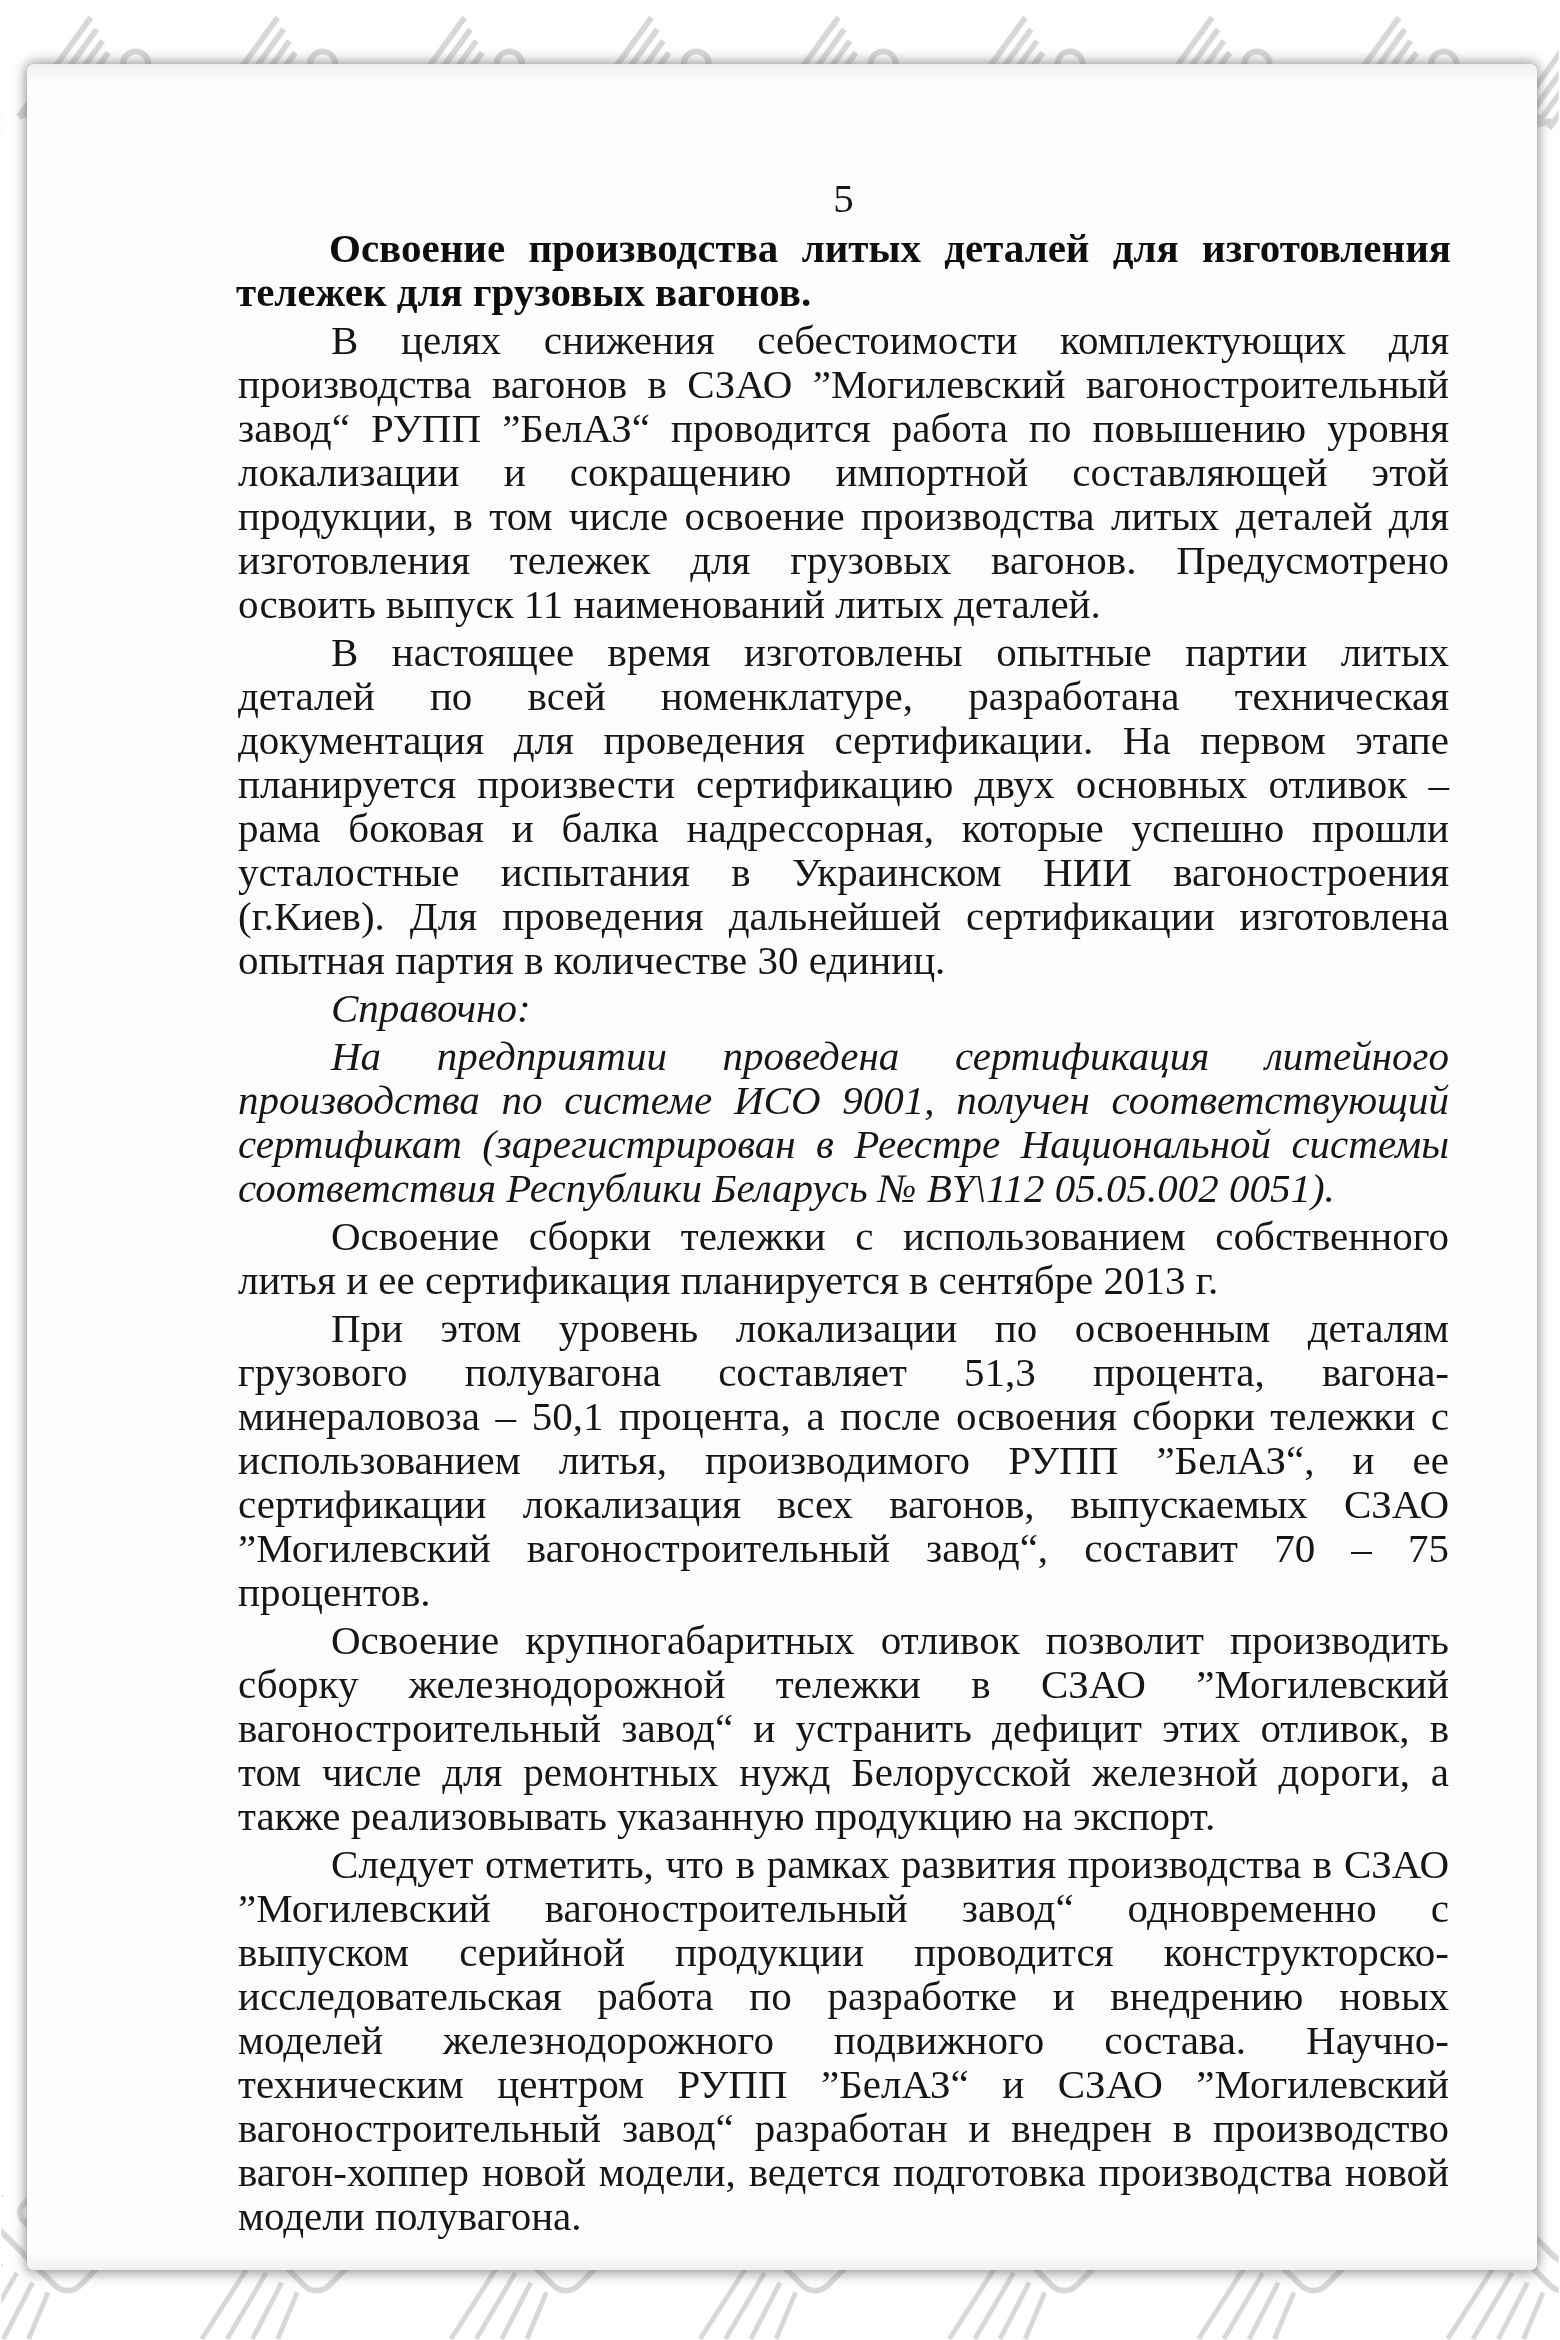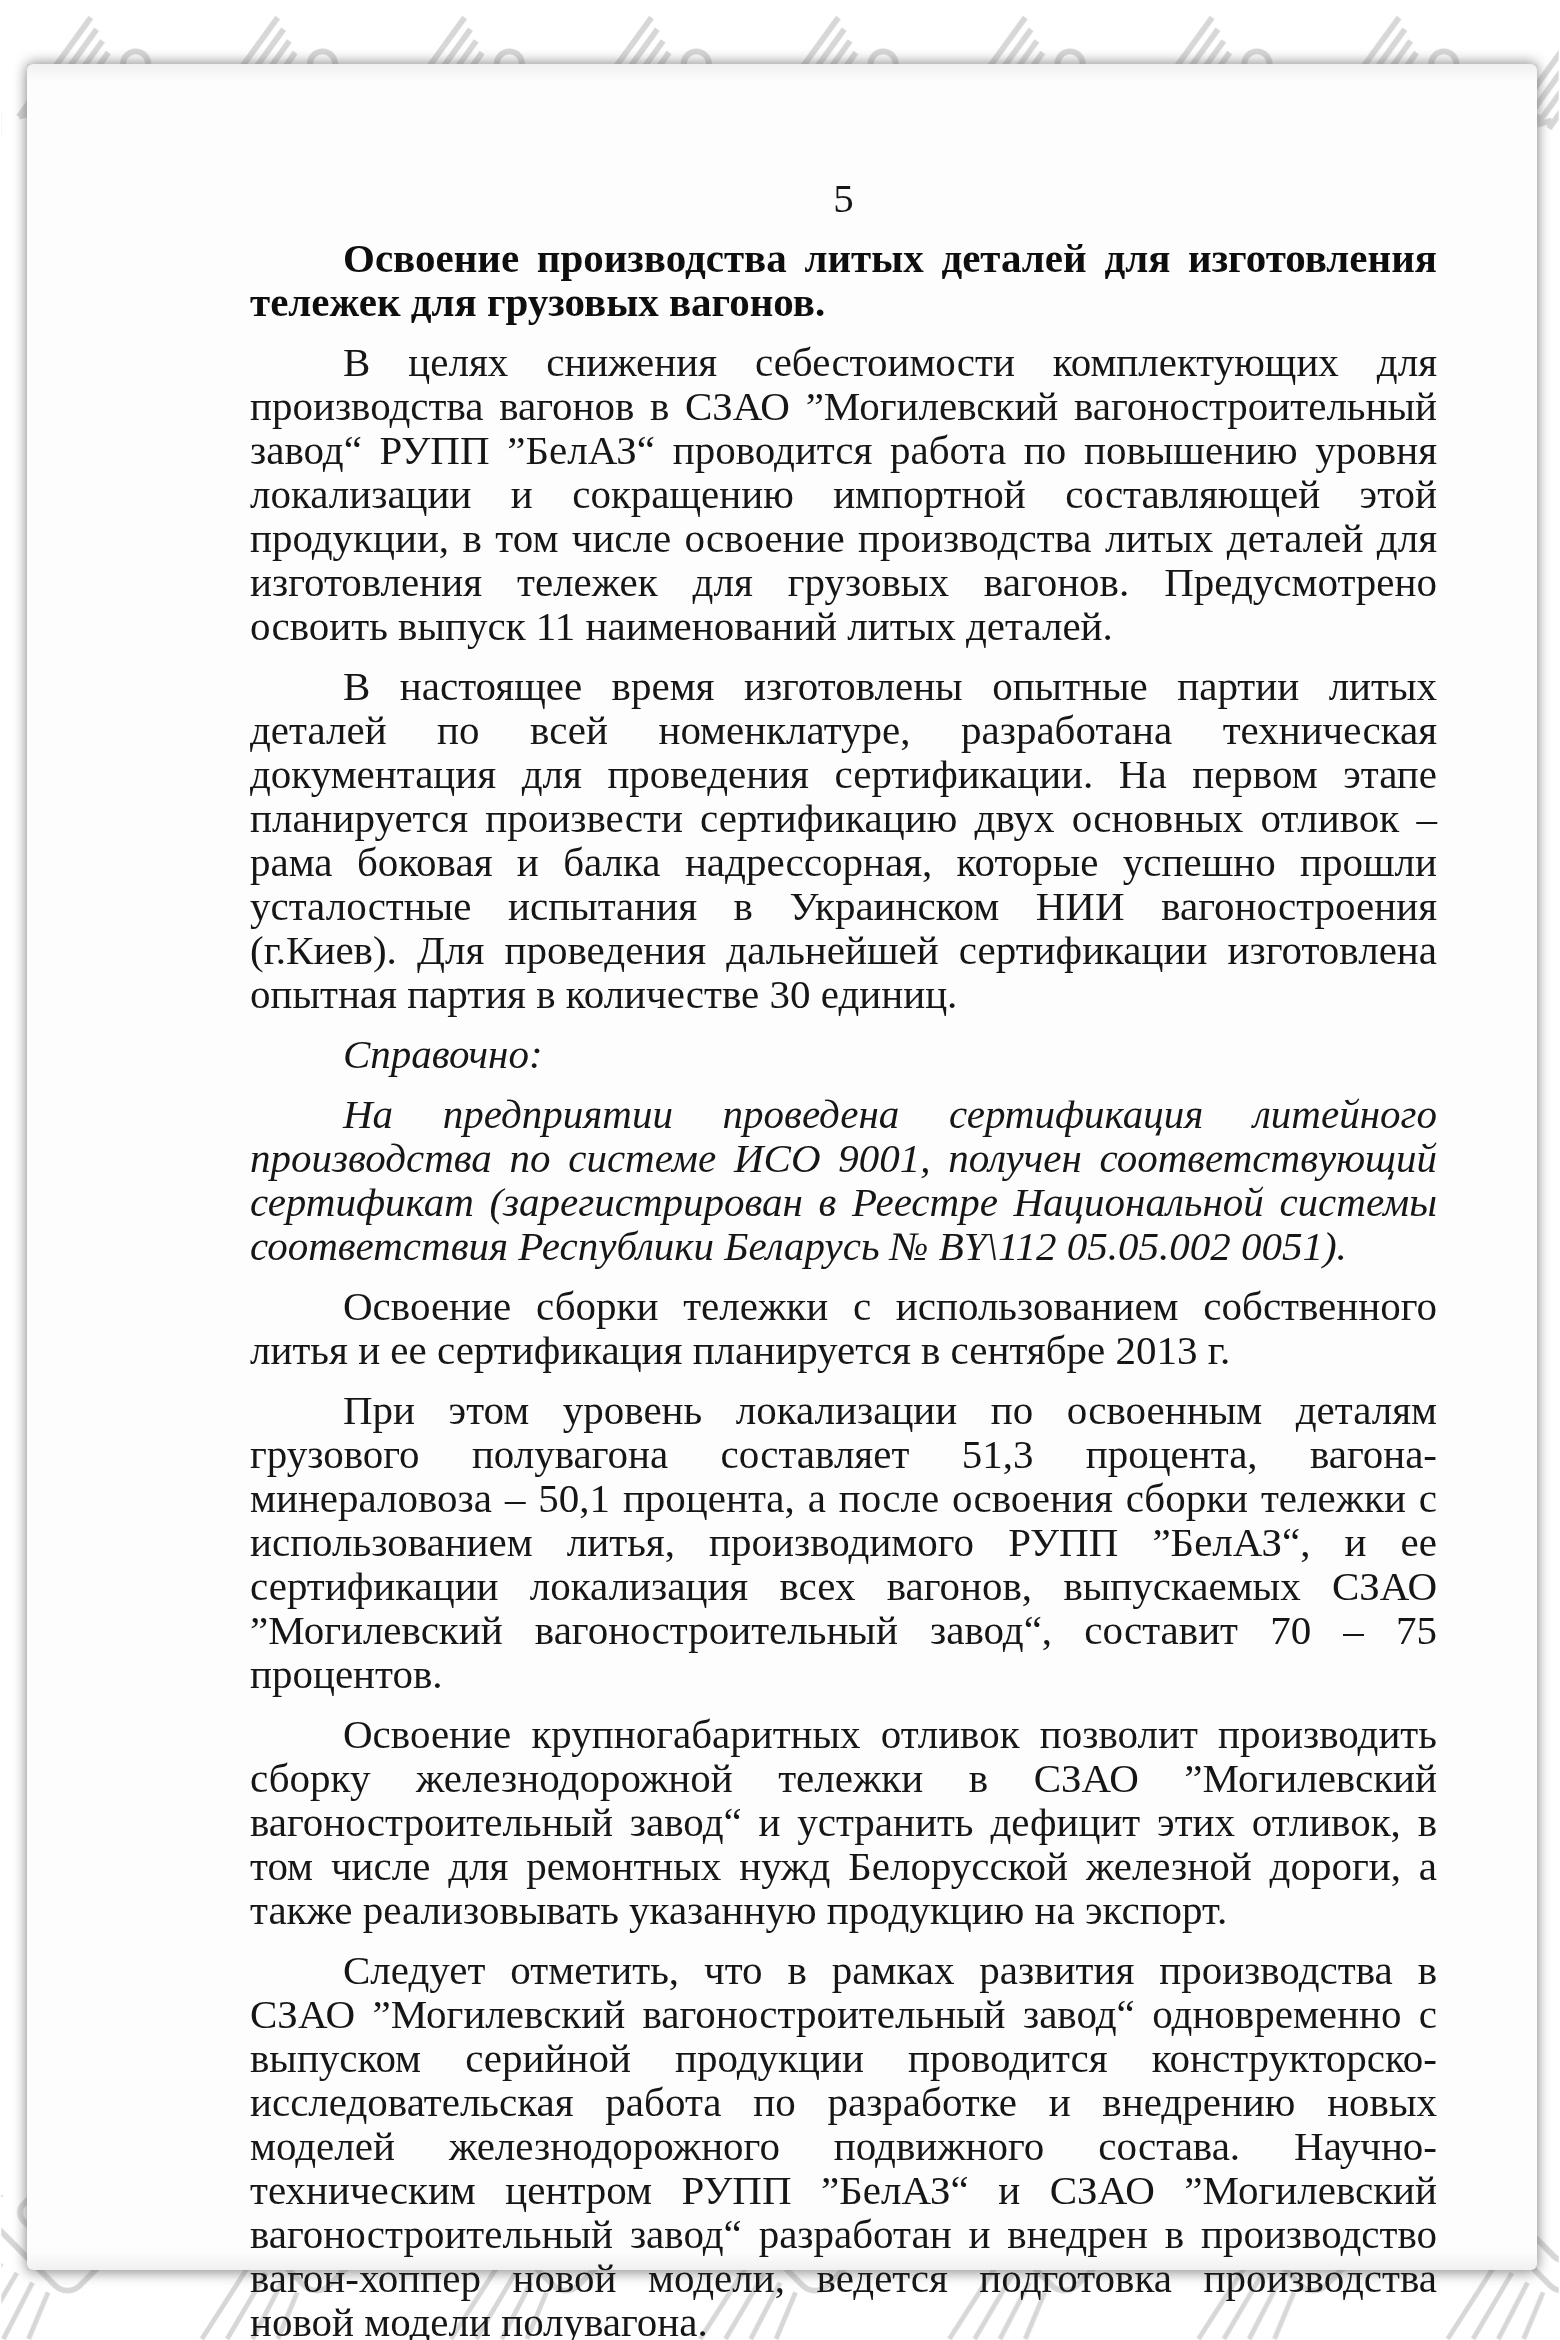--- a/index.html
+++ b/index.html
@@ -37,28 +37,28 @@
     width: 1219px;
     color: #161616;
     font-size: 41px;
     line-height: 44px;
   }
   .pagenum {
     text-align: center;
     margin: 0 0 5.9px 0;
   }
   .heading {
-    margin: 16px;
+    margin: 2px;
     font-weight: bold;
     color: #0e0e0e;
     text-align: justify;
     text-indent: 93px;
   }
   .para {
-    margin: 16px;
+    margin: 4px;
     text-align: justify;
     text-indent: 93px;
   }
   .para.italic { font-style: italic; }
 </style>
 </head>
 <body>
 
 <div class="canvas">
 

